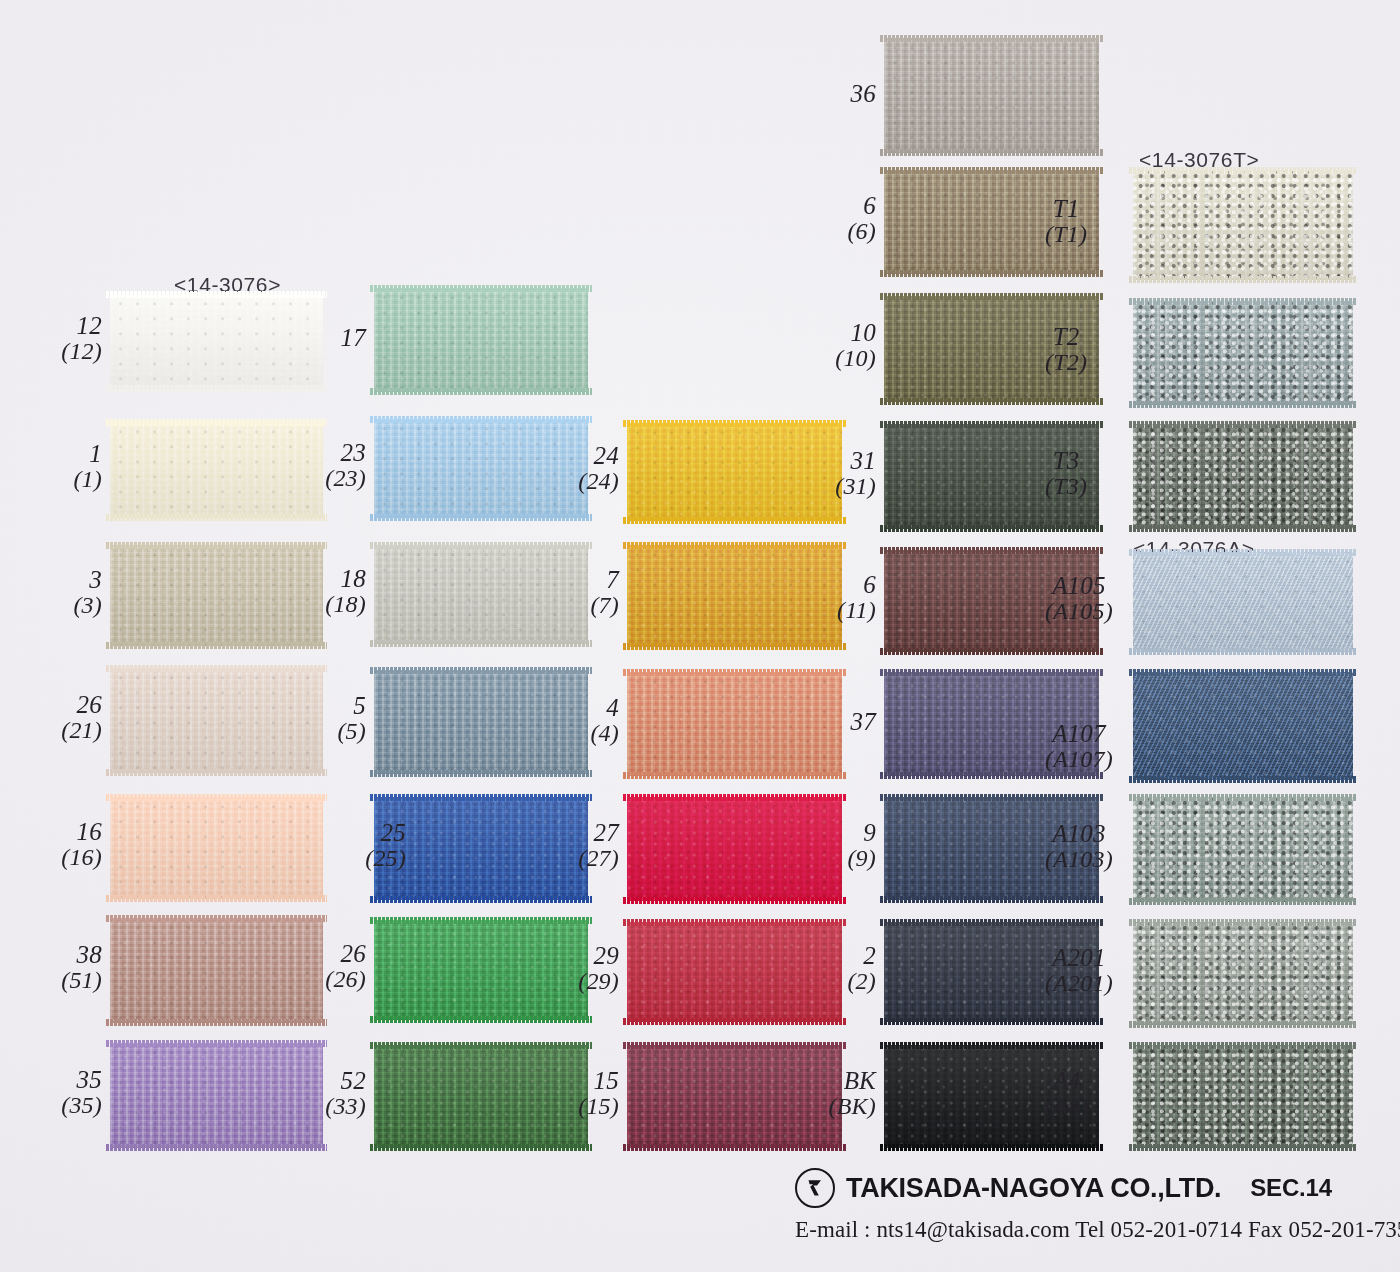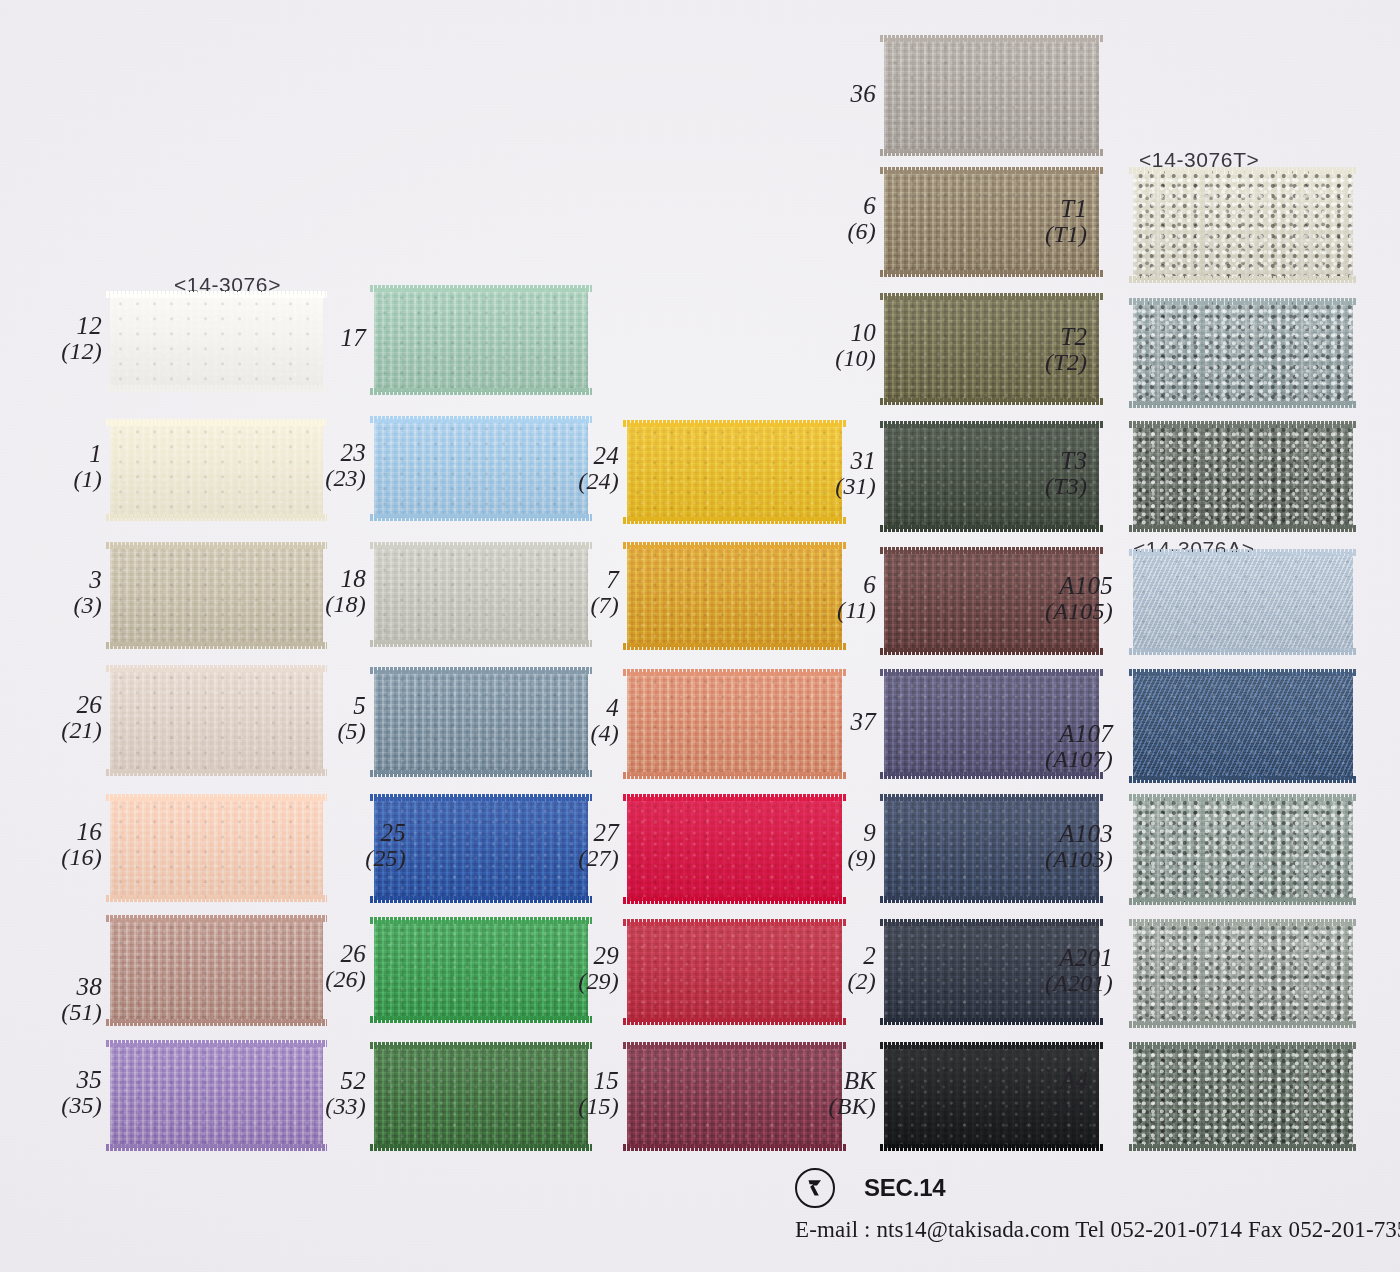--- a/index.html
+++ b/index.html
@@ -98,21 +98,21 @@
     position:absolute;
     font-style:italic;
     color:#262229;
     text-align:right;
     line-height:1.08;
     white-space:nowrap;
     letter-spacing:.2px;
   }
   .lbl .n{display:block;font-size:25px;}
   .lbl .p{display:block;font-size:24px;}
-  .lbl.rt{text-align:right;}
+  .lbl.rt{text-align:center;}
 
   .grp{
     position:absolute;
     font-family:"Liberation Sans", sans-serif;
     font-size:21px;
     color:#3a3740;
     letter-spacing:.6px;
     white-space:nowrap;
   }
 
@@ -402,21 +402,21 @@
     <div class="lbl rt" style="left: 1045px; top: 720px;">
       <span class="n">A107</span>
       <span class="p">(A107)</span>
     </div>
     <div class="sw" style="left: 110px; top: 918px; width: 213px; height: 105px;">
       <div class="shadow"></div>
       <div class="cloth" style="background: rgb(187, 147, 136);"></div>
       <div class="edge" style="top: -3px; background: rgb(193, 153, 142); mask-image: repeating-linear-gradient(90deg, rgb(0, 0, 0) 0px, rgb(0, 0, 0) 3px, transparent 3px, transparent 4px);"></div>
       <div class="edge" style="bottom: -3px; background: rgb(177, 137, 126); mask-image: repeating-linear-gradient(90deg, rgb(0, 0, 0) 0px, rgb(0, 0, 0) 3px, transparent 3px, transparent 4px);"></div>
     </div>
-    <div class="lbl" style="right: 1298px; top: 940.5px; margin-top: 32px;">
+    <div class="lbl" style="right: 1298px; top: 940.5px;">
       <span class="n">38</span>
       <span class="p">(51)</span>
     </div>
     <div class="sw" style="left: 374px; top: 920px; width: 214px; height: 100px;">
       <div class="shadow"></div>
       <div class="cloth" style="background: rgb(59, 155, 79);"></div>
       <div class="edge" style="top: -3px; background: rgb(65, 161, 85); mask-image: repeating-linear-gradient(90deg, rgb(0, 0, 0) 0px, rgb(0, 0, 0) 3px, transparent 3px, transparent 4px);"></div>
       <div class="edge" style="bottom: -3px; background: rgb(49, 145, 69); mask-image: repeating-linear-gradient(90deg, rgb(0, 0, 0) 0px, rgb(0, 0, 0) 3px, transparent 3px, transparent 4px);"></div>
     </div>
     <div class="lbl" style="right: 1034px; top: 940px;">
@@ -525,16 +525,17 @@
     </div>
   </div>
 
 <div id="footer">
   <div id="brandline">
     <span id="logo">
       <svg width="22" height="22" viewBox="0 0 22 22" aria-hidden="true">
         <path d="M4.5 3.2 H17 L13 8.4 H9.6 L14.8 18.6 H10.6 L6.2 9.8 L9.2 7.2 H5.6 Z" fill="#17161a"></path>
       </svg>
     </span>
+    <span id="company">TAKISADA-NAGOYA CO.,LTD.</span>
     <span id="sec">SEC.14</span>
   </div>
   <div id="contact">E-mail : nts14@takisada.com  Tel 052-201-0714  Fax 052-201-7358</div>
 </div>
 
 </body></html>

